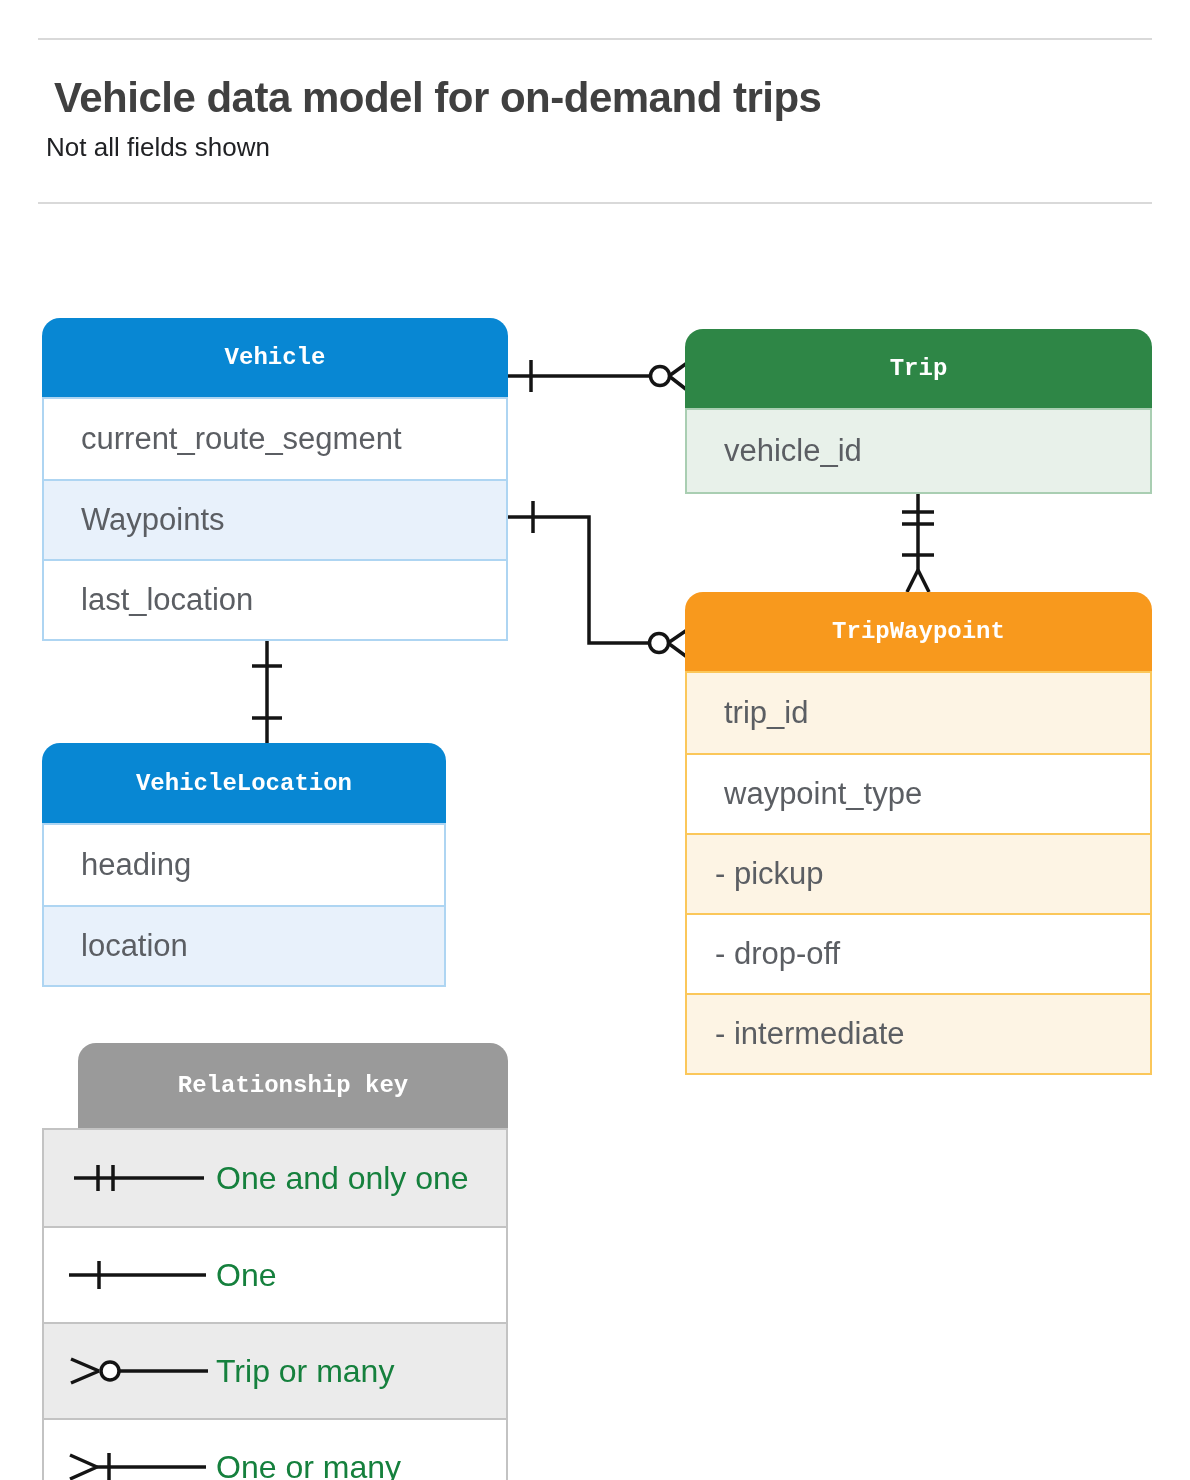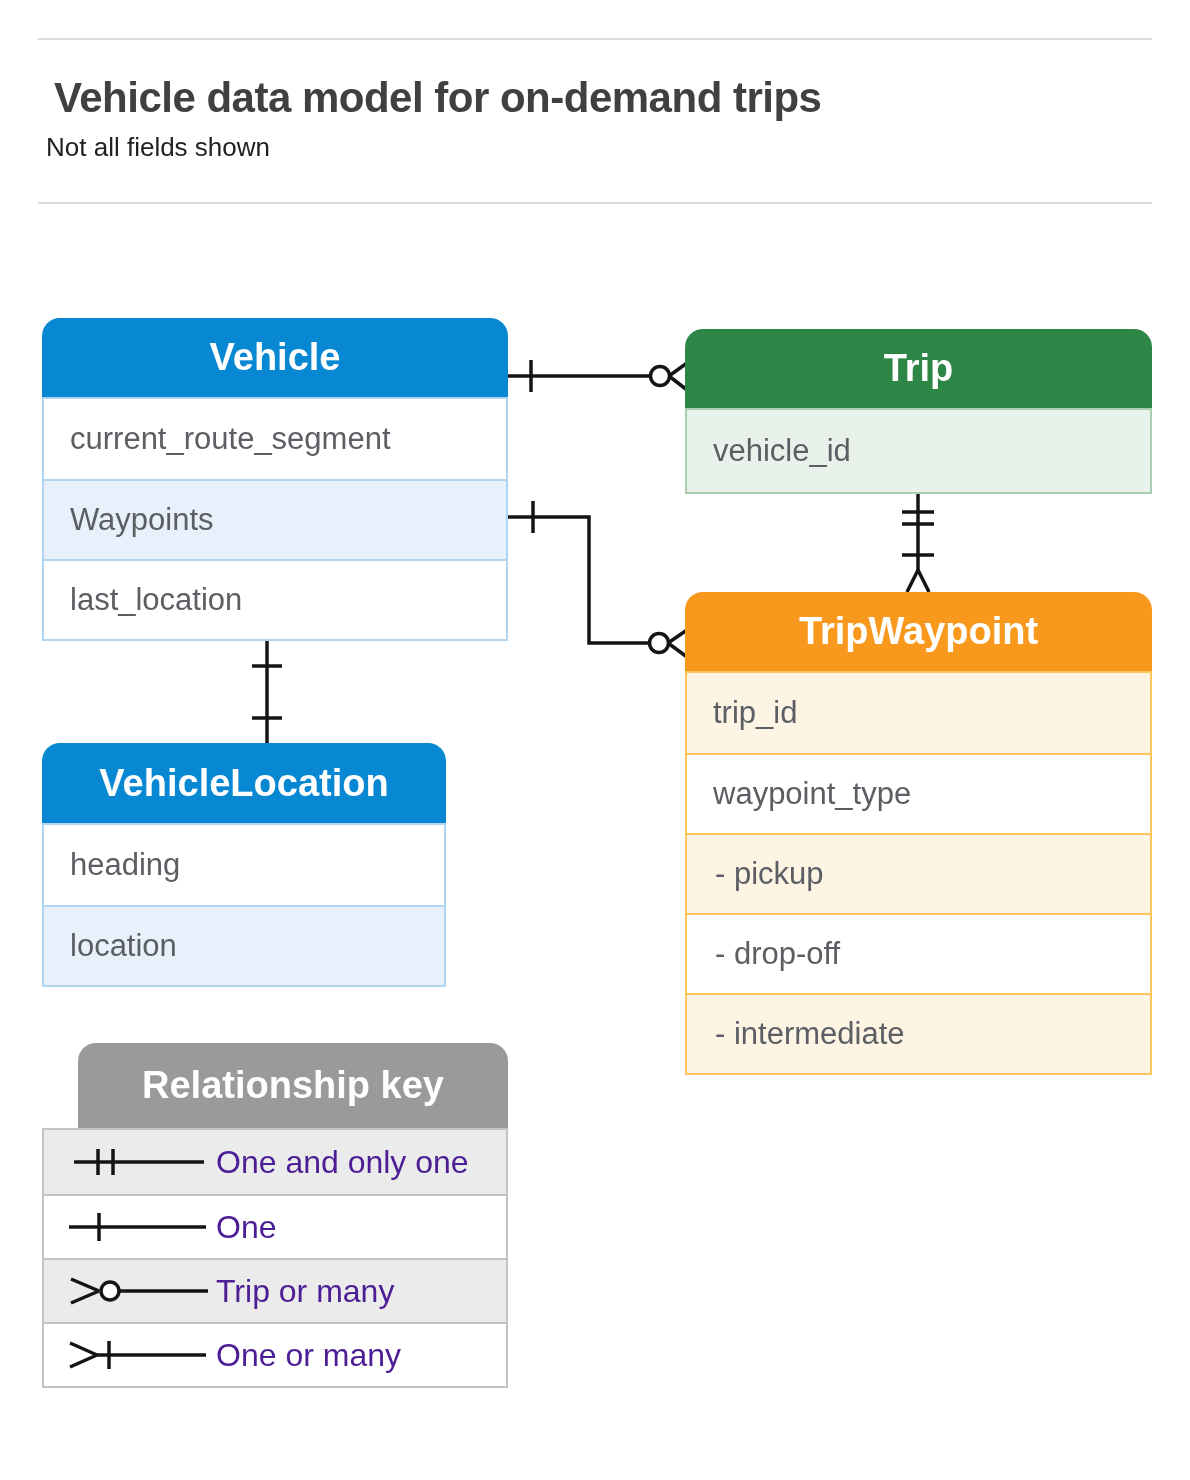--- a/index.html
+++ b/index.html
@@ -10,39 +10,39 @@
   .rule{position:absolute;left:38px;width:1114px;height:2px;background:#d9d9d9;}
   #page-title{position:absolute;left:54px;top:74px;font-size:42px;font-weight:700;color:#404040;letter-spacing:-0.5px;}
   #page-subtitle{position:absolute;left:46px;top:132px;font-size:26px;color:#202124;}
 
   svg.connectors{position:absolute;left:0;top:0;z-index:1;}
   svg.connectors *{stroke:var(--line);stroke-width:3.5;fill:none;}
   svg.connectors circle{fill:#ffffff;}
 
   .entity{position:absolute;z-index:2;}
   .entity-header{
-    height:79px;border-radius:18px 18px 0 0;color:#ffffff;font-weight:700;font-size:38px;
-    display:flex;align-items:center;justify-content:center;background:var(--hdr);
+    height:79px;border-radius:18px 18px 0 0;color:#ffffff;font-weight:700;font-size:24px;
+    display:flex;align-items:center;justify-content:center;background:var(--hdr);font-family:Liberation Mono, monospace;
   }
   .entity-body{background:#ffffff;border:2px solid var(--border);box-sizing:border-box;}
   .row{
     height:80px;box-sizing:border-box;display:flex;align-items:center;
-    padding-left:26px;font-size:31px;color:#5b5e63;background:#ffffff;
+    padding-left:37px;font-size:31px;color:#5b5e63;background:#ffffff;
   }
   .row + .row{border-top:2px solid var(--border);}
   .row.alt{background:var(--alt);}
   .row.indent{padding-left:28px;}
 
   .blue  {--hdr:#0887d3;--border:#aed5f2;--alt:#e8f1fb;}
   .green {--hdr:#2e8646;--border:#a9ceb2;--alt:#e8f1ea;}
   .orange{--hdr:#f8991d;--border:#fbc75a;--alt:#fdf4e4;}
   .gray  {--hdr:#9a9a9a;--border:#c3c3c3;--alt:#ebebeb;}
 
   #legend .entity-header{height:85px;border-radius:18px 18px 0 0;margin-left:36px;}
-  #legend .row{height:64px;padding-left:12px;color:#4c1d95;font-size:32px;}
+  #legend .row{height:96px;padding-left:12px;color:#15803d;font-size:32px;}
   .sym{flex:0 0 160px;}
   .sym *{stroke:#141414;stroke-width:3.5;fill:none;}
   .sym circle{fill:#ffffff;}
 </style>
 </head>
 <body>
 
 <div id="canvas" style="--line: #141414;">
 
   <div class="rule" style="top:38px"></div>

